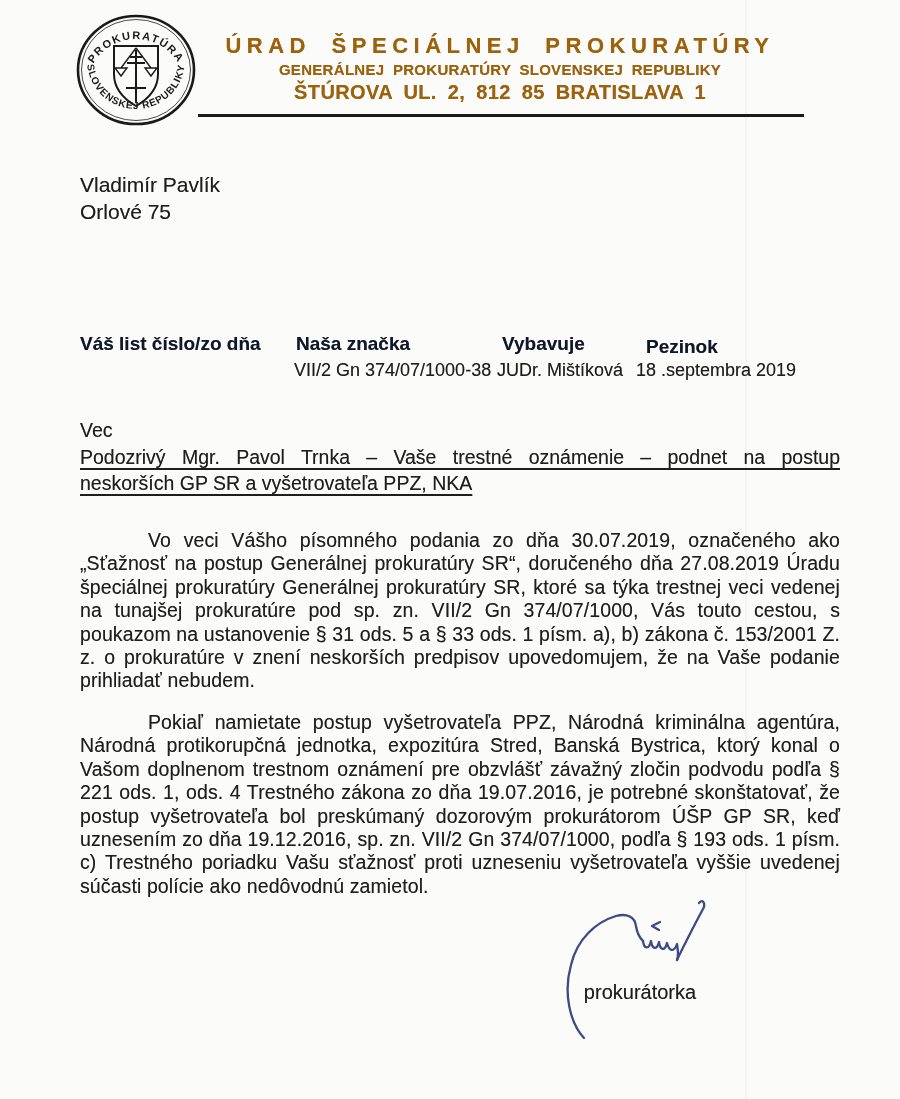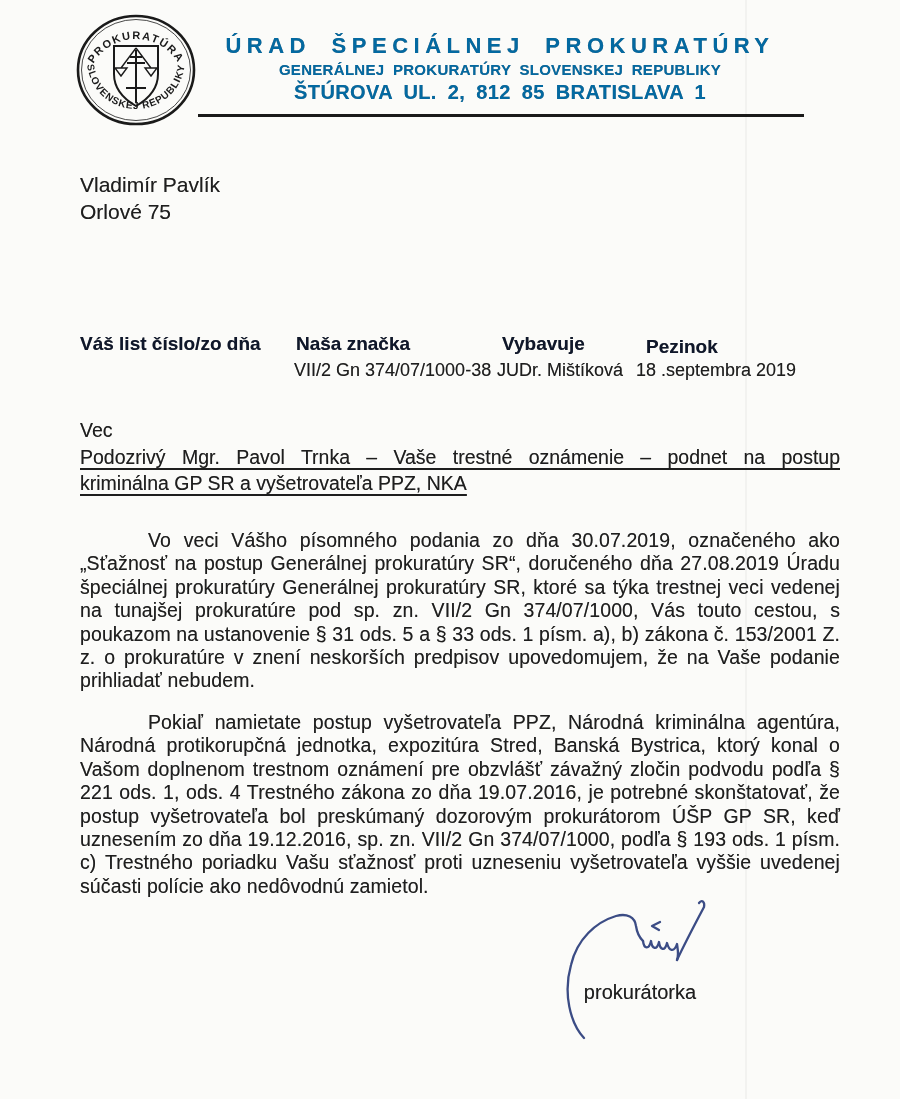--- a/index.html
+++ b/index.html
@@ -14,21 +14,21 @@
     overflow: hidden;
   }
   .abs { position: absolute; }
   .soft { text-shadow: 0 0 0.5px rgba(30,30,30,0.5); }
 
   
   .crease { left: 745px; top: 0; width: 2px; height: 1099px; background: rgba(70,70,70,0.05); }
 
   
   .seal-svg { left: 74px; top: 14px; width: 124px; height: 112px; }
-  .hdr { left: 170px; top: 33px; width: 660px; text-align: center; font-weight: bold; color: #0369a1; }
+  .hdr { left: 170px; top: 33px; width: 660px; text-align: center; font-weight: bold; color: #a16207; }
   .hdr-1 { font-size: 22px; letter-spacing: 5.5px; word-spacing: 9px; }
   .hdr-2 { font-size: 15px; letter-spacing: 0.3px; word-spacing: 4px; margin-top: 2px; }
   .hdr-3 { font-size: 20px; letter-spacing: 0.4px; word-spacing: 5px; margin-top: 3px; }
   .rule { left: 198px; top: 114px; width: 606px; height: 3px; background: #1a1a1a; }
 
   
   .recipient { left: 80px; top: 171px; font-size: 21px; line-height: 27px; }
 
   
   .ref-label { font-weight: bold; font-size: 19px; color: #0f172a; white-space: nowrap; }
@@ -112,21 +112,21 @@
   <div class="abs ref-label soft rl2">Naša značka</div>
   <div class="abs ref-label soft rl3">Vybavuje</div>
   <div class="abs ref-label soft rl4">Pezinok</div>
   <div class="abs ref-value soft rv2">VII/2 Gn 374/07/1000-38</div>
   <div class="abs ref-value soft rv3">JUDr. Mištíková</div>
   <div class="abs ref-value soft rv4">18 .septembra 2019</div>
 
   <div class="abs vec soft">Vec</div>
   <div class="abs subject soft">
     <span class="subj-l1">Podozrivý Mgr. Pavol Trnka – Vaše trestné oznámenie – podnet na postup</span>
-    <span class="subj-l2">kriminálna GP SR a vyšetrovateľa PPZ, NKA</span>
+    <span class="subj-l2">neskorších GP SR a vyšetrovateľa PPZ, NKA</span>
   </div>
 
   <div class="abs para p1 soft">Vo veci Vášho písomného podania zo dňa 30.07.2019, označeného ako „Sťažnosť na postup Generálnej prokuratúry SR“, doručeného dňa 27.08.2019 Úradu špeciálnej prokuratúry Generálnej prokuratúry SR, ktoré sa týka trestnej veci vedenej na tunajšej prokuratúre pod sp. zn. VII/2 Gn 374/07/1000, Vás touto cestou, s poukazom na ustanovenie § 31 ods. 5 a § 33 ods. 1 písm. a), b) zákona č. 153/2001 Z. z. o prokuratúre v znení neskorších predpisov upovedomujem, že na Vaše podanie prihliadať nebudem.</div>
   <div class="abs para p2 soft">Pokiaľ namietate postup vyšetrovateľa PPZ, Národná kriminálna agentúra, Národná protikorupčná jednotka, expozitúra Stred, Banská Bystrica, ktorý konal o Vašom doplnenom trestnom oznámení pre obzvlášť závažný zločin podvodu podľa § 221 ods. 1, ods. 4 Trestného zákona zo dňa 19.07.2016, je potrebné skonštatovať, že postup vyšetrovateľa bol preskúmaný dozorovým prokurátorom ÚŠP GP SR, keď uznesením zo dňa 19.12.2016, sp. zn. VII/2 Gn 374/07/1000, podľa § 193 ods. 1 písm. c) Trestného poriadku Vašu sťažnosť proti uzneseniu vyšetrovateľa vyššie uvedenej súčasti polície ako nedôvodnú zamietol.</div>
 
   <svg class="abs sig-svg" viewBox="0 0 175 155">
     <g stroke="#3b4c85" stroke-width="2.3" fill="none" stroke-linecap="round" stroke-linejoin="round">
       <path d="M28,145 C14,130 7,100 15,72 C21,46 40,29 60,23 C71,20 79,24 80,33 C81,40 84,45 87,48"></path>
       <path d="M87,48 C88,56 93,57 95,48 C96,56 101,58 103,49 C104,57 109,59 111,50 C113,58 118,60 121,51 C122,58 123,62 121,67"></path>
       <path d="M121,67 C128,52 139,31 148,14 C149,9 146,6 143,10"></path>

